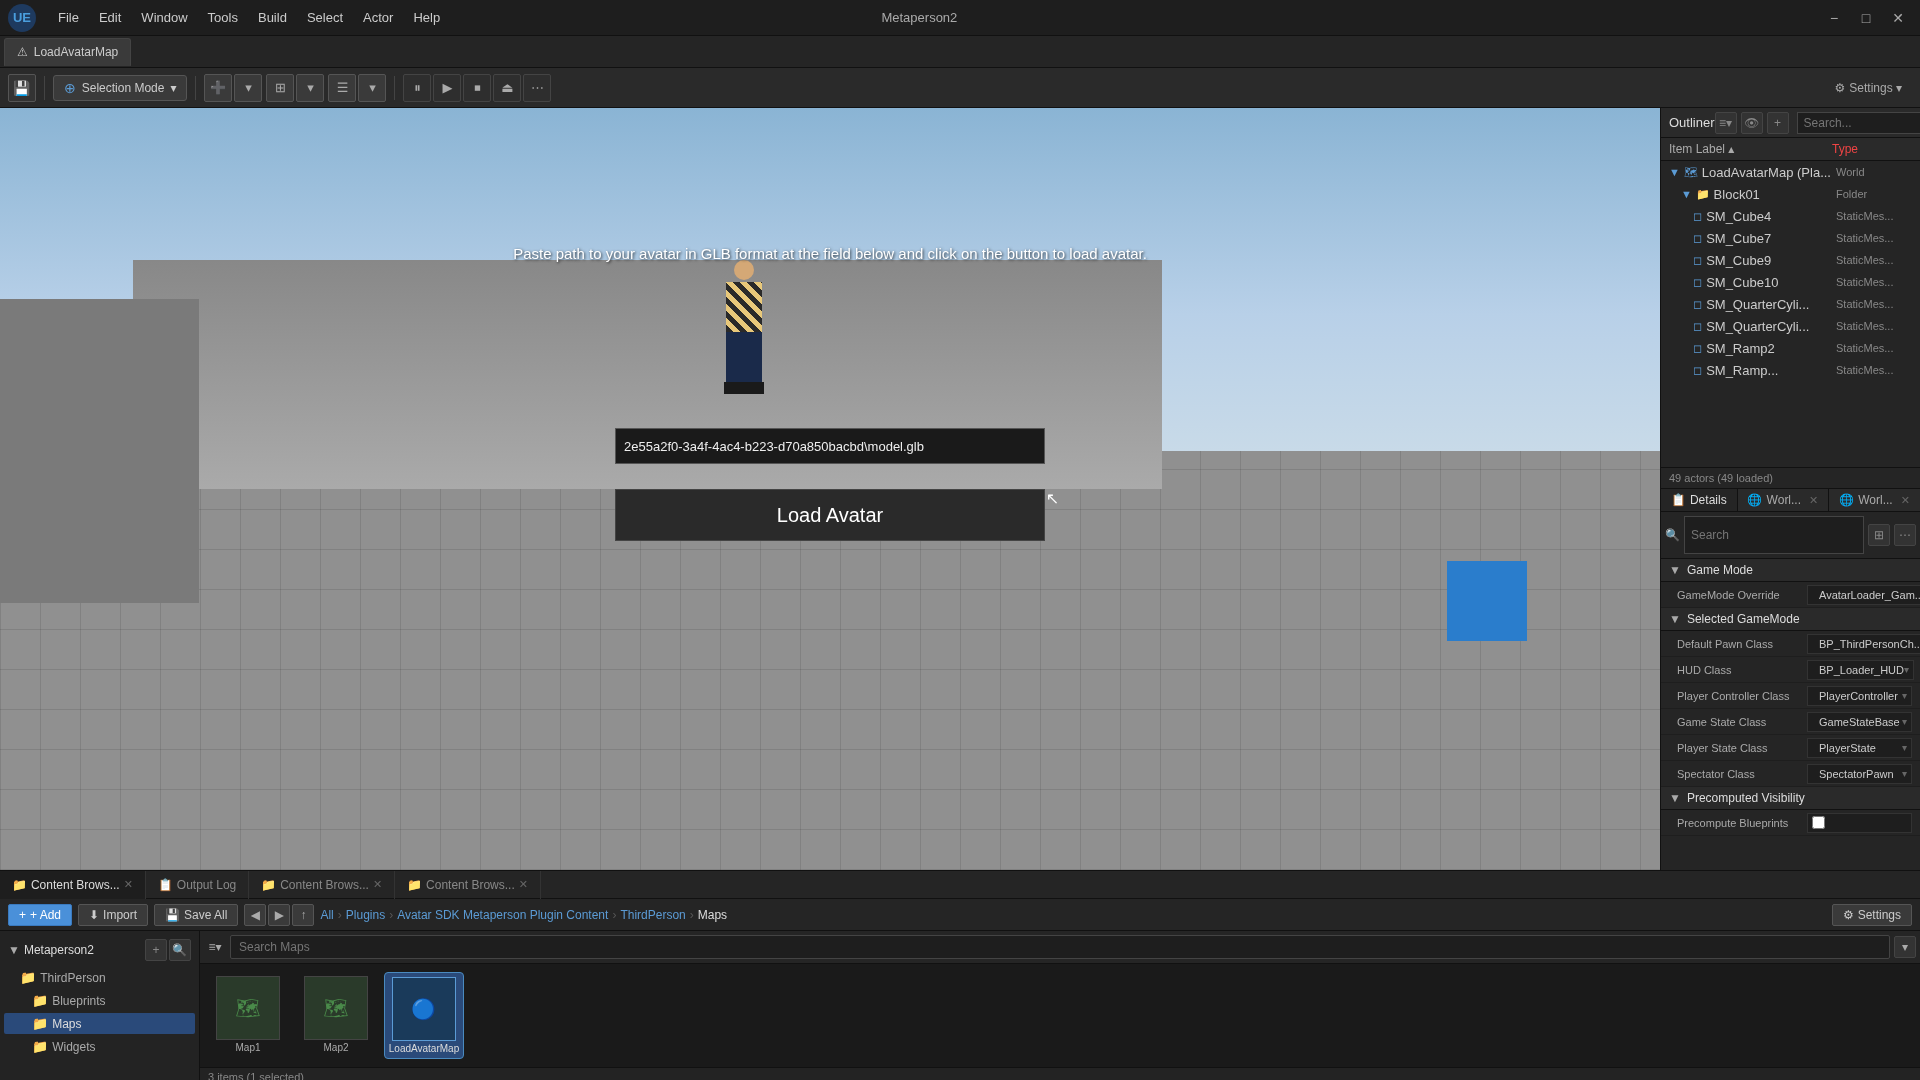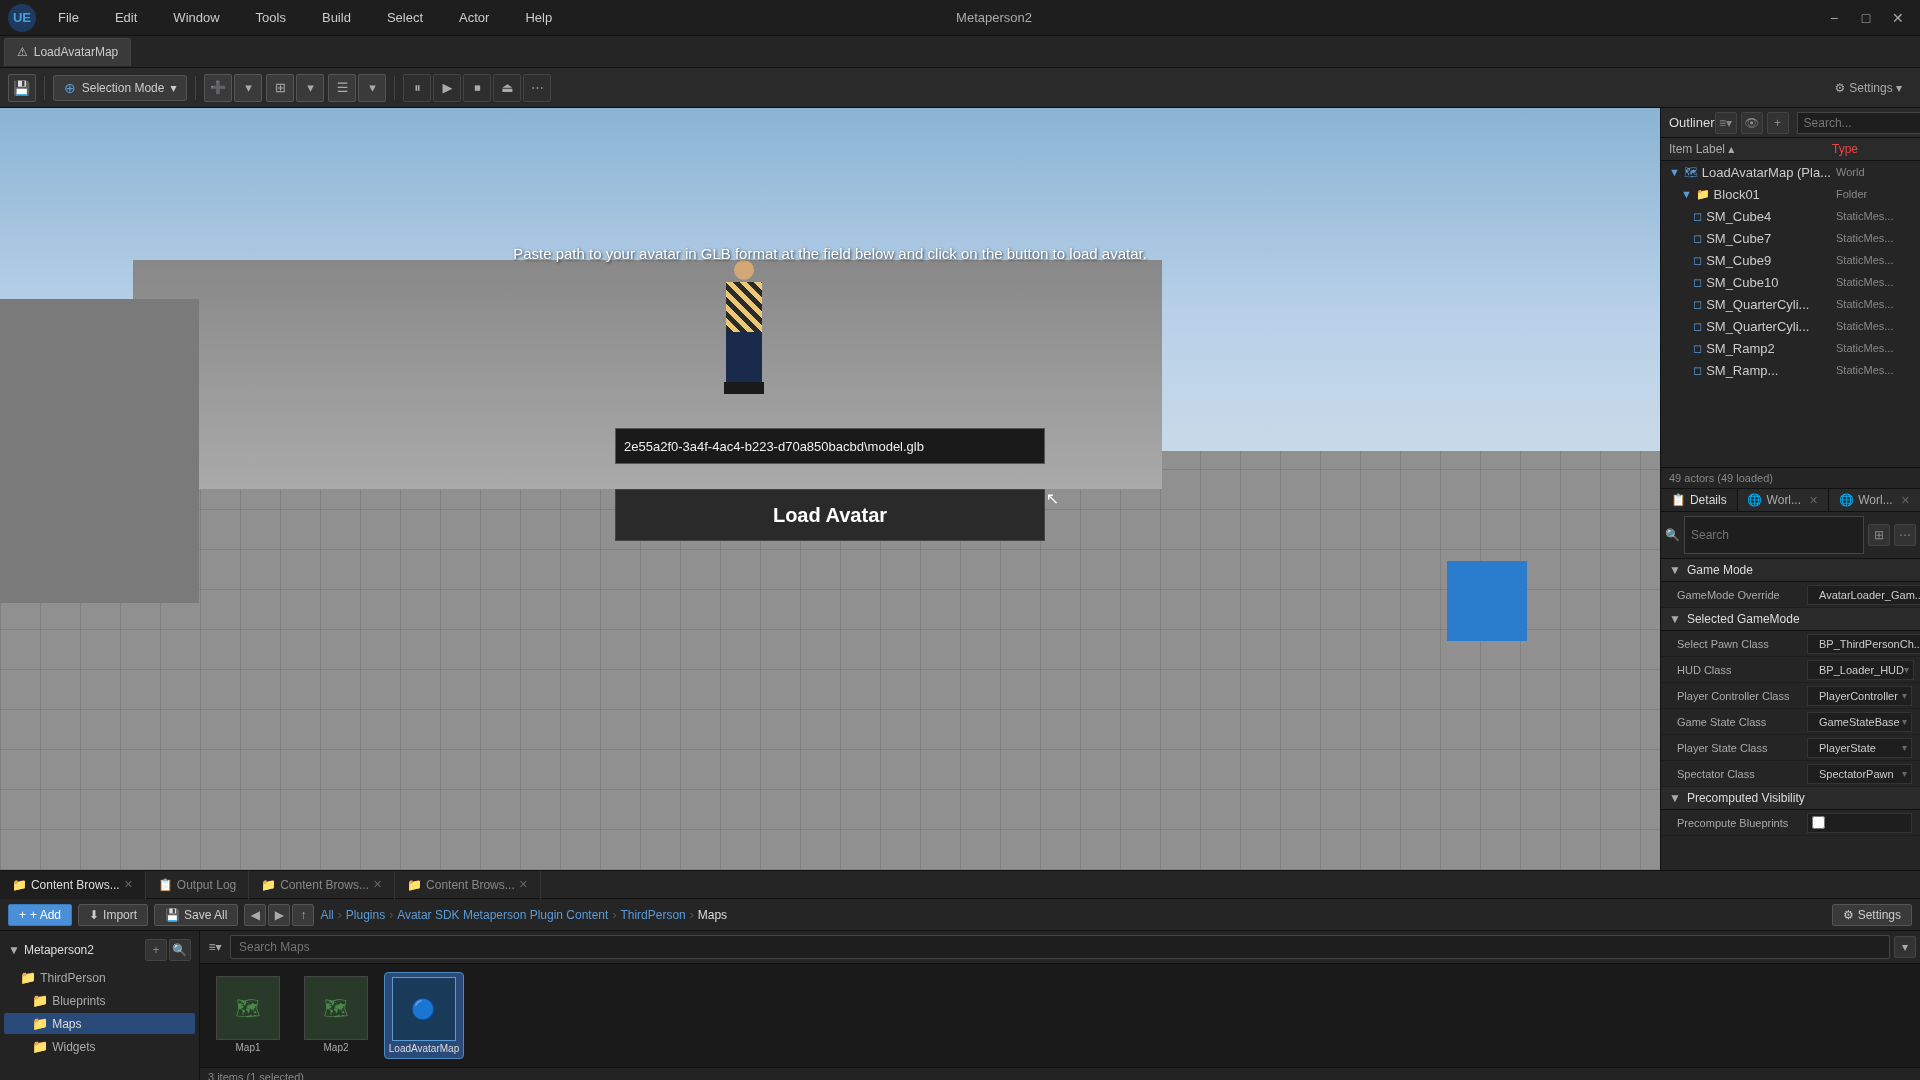--- a/index.html
+++ b/index.html
@@ -1,21 +1,21 @@
 <!DOCTYPE html>
 <html><head>
   <meta charset="utf-8">
   <style>
     * { box-sizing: border-box; margin: 0; padding: 0; }
     body { width: 1920px; height: 1080px; background: #1a1a1a; font-family: 'Segoe UI', Arial, sans-serif; font-size: 12px; color: #ccc; overflow: hidden; }
 
     
     #titlebar { display: flex; align-items: center; height: 36px; background: #1e1e1e; border-bottom: 1px solid #111; padding: 0 8px; }
     #titlebar .logo { width: 28px; height: 28px; background: #1e3a5f; border-radius: 50%; display: flex; align-items: center; justify-content: center; color: #4a9ede; font-weight: bold; font-size: 13px; margin-right: 12px; }
-    #titlebar .menu-items { display: flex; gap: 16px; }
+    #titlebar .menu-items { display: flex; gap: 0; }
     #titlebar .menu-item { padding: 4px 10px; color: #ccc; cursor: pointer; border-radius: 3px; font-size: 13px; }
     #titlebar .title { margin-left: auto; margin-right: auto; color: #aaa; font-size: 13px; }
     #titlebar .window-controls { display: flex; gap: 4px; margin-left: auto; }
     #titlebar .win-btn { width: 28px; height: 20px; display: flex; align-items: center; justify-content: center; color: #aaa; cursor: pointer; font-size: 14px; }
 
     
     #tabbar { display: flex; align-items: center; height: 32px; background: #252525; border-bottom: 1px solid #111; padding: 0 4px; }
     #tabbar .tab { display: flex; align-items: center; padding: 0 12px; height: 28px; background: #2d2d2d; border: 1px solid #444; border-radius: 3px 3px 0 0; color: #ccc; font-size: 12px; cursor: pointer; gap: 6px; }
     #tabbar .tab.active { background: #3a3a3a; border-bottom-color: #3a3a3a; }
 
@@ -51,21 +51,21 @@
     #viewport .avatar .head { width: 20px; height: 20px; background: #d4a876; border-radius: 50%; margin: 0 auto; }
     #viewport .avatar .torso { width: 36px; height: 50px; background: repeating-linear-gradient(45deg, #2a2a2a, #2a2a2a 5px, #e8c87a 5px, #e8c87a 10px); margin: 2px auto 0; }
     #viewport .avatar .legs { width: 36px; height: 50px; background: #1a2a4a; margin: 0 auto; }
     #viewport .avatar .feet { width: 40px; height: 12px; background: #1a1a1a; margin: 0 auto; }
 
     
     #viewport .path-input { position: absolute; top: 42%; left: 50%; transform: translateX(-50%); width: 430px; height: 36px; background: #1a1a1a; border: 1px solid #555; color: #eee; font-size: 13px; padding: 0 8px; display: flex; align-items: center; }
     #viewport .path-input input { background: transparent; border: none; color: #eee; font-size: 13px; width: 100%; outline: none; }
 
     
-    #viewport .load-btn { position: absolute; top: 50%; left: 50%; transform: translateX(-50%); width: 430px; height: 52px; background: #2a2a2a; border: 1px solid #444; display: flex; align-items: center; justify-content: center; cursor: pointer; color: #fff; font-size: 20px; font-weight: bold; }
+    #viewport .load-btn { position: absolute; top: 50%; left: 50%; transform: translateX(-50%); width: 430px; height: 52px; background: #2a2a2a; border: 1px solid #444; display: flex; align-items: center; justify-content: center; cursor: pointer; color: #fff; font-size: 20px; font-weight: normal; }
 
     
     #viewport .cursor { position: absolute; top: 50%; left: 63%; width: 8px; height: 8px; color: #fff; font-size: 16px; pointer-events: none; }
 
     
     #outliner { width: 260px; background: #252525; border-left: 1px solid #111; display: flex; flex-direction: column; }
     #outliner .panel-header { display: flex; align-items: center; padding: 4px 8px; background: #2a2a2a; border-bottom: 1px solid #111; height: 30px; }
     #outliner .panel-title { color: #ddd; font-size: 13px; flex: 1; }
     #outliner .search-box { flex: 1; background: #1e1e1e; border: 1px solid #444; color: #ccc; padding: 2px 6px; font-size: 12px; height: 22px; }
     #outliner .col-header { display: flex; padding: 4px 8px; background: #2a2a2a; border-bottom: 1px solid #111; font-size: 12px; }
@@ -326,21 +326,21 @@
               <span class="prop-value-text">AvatarLoader_Gam...</span>
               <span class="reset-btn">↺</span>
             </div>
           </div>
 
           <div class="section-header">
             <span class="arrow">▼</span>
             <span>Selected GameMode</span>
           </div>
           <div class="prop-row">
-            <span class="prop-label">Select Pawn Class</span>
+            <span class="prop-label">Default Pawn Class</span>
             <div class="prop-value">
               <span class="prop-value-text">BP_ThirdPersonCh...</span>
               <span class="dropdown-arrow">▾</span>
             </div>
           </div>
           <div class="prop-row">
             <span class="prop-label">HUD Class</span>
             <div class="prop-value">
               <span class="prop-value-text">BP_Loader_HUD</span>
               <span class="dropdown-arrow">▾</span>

